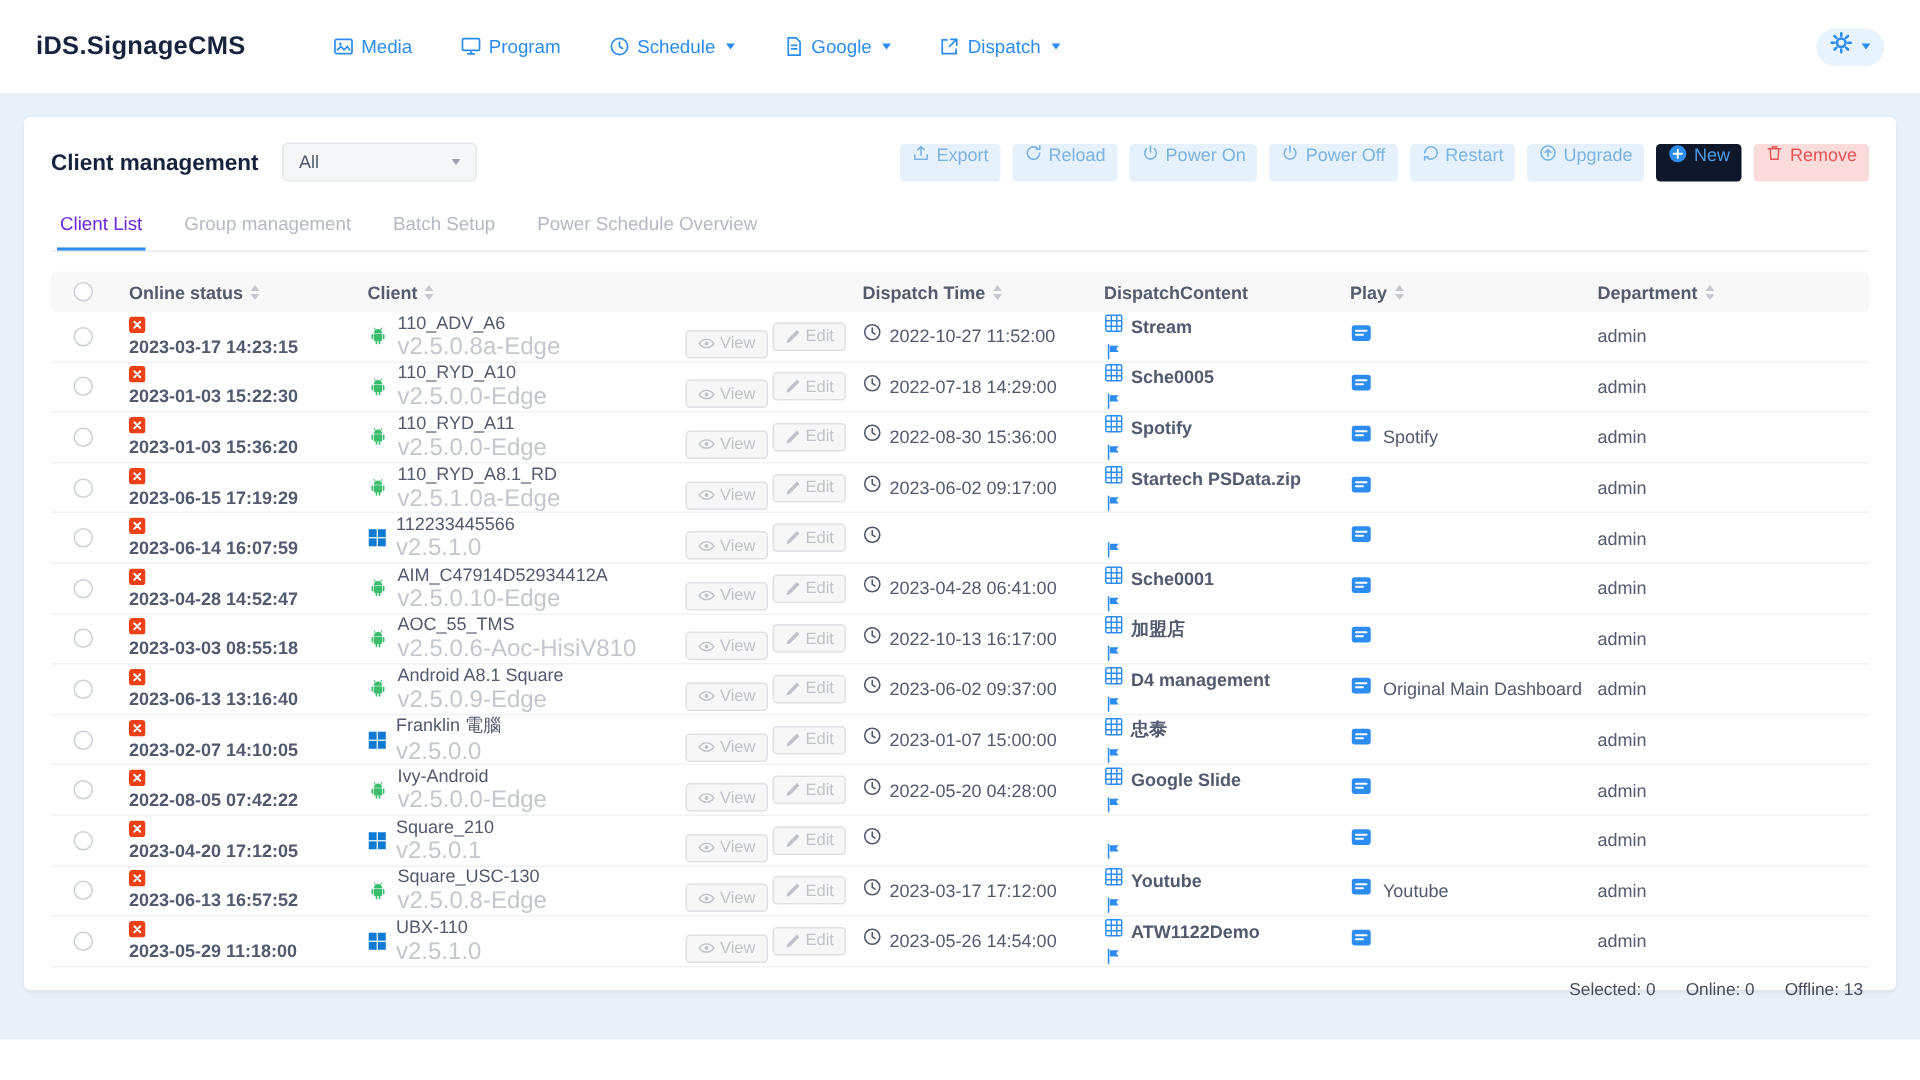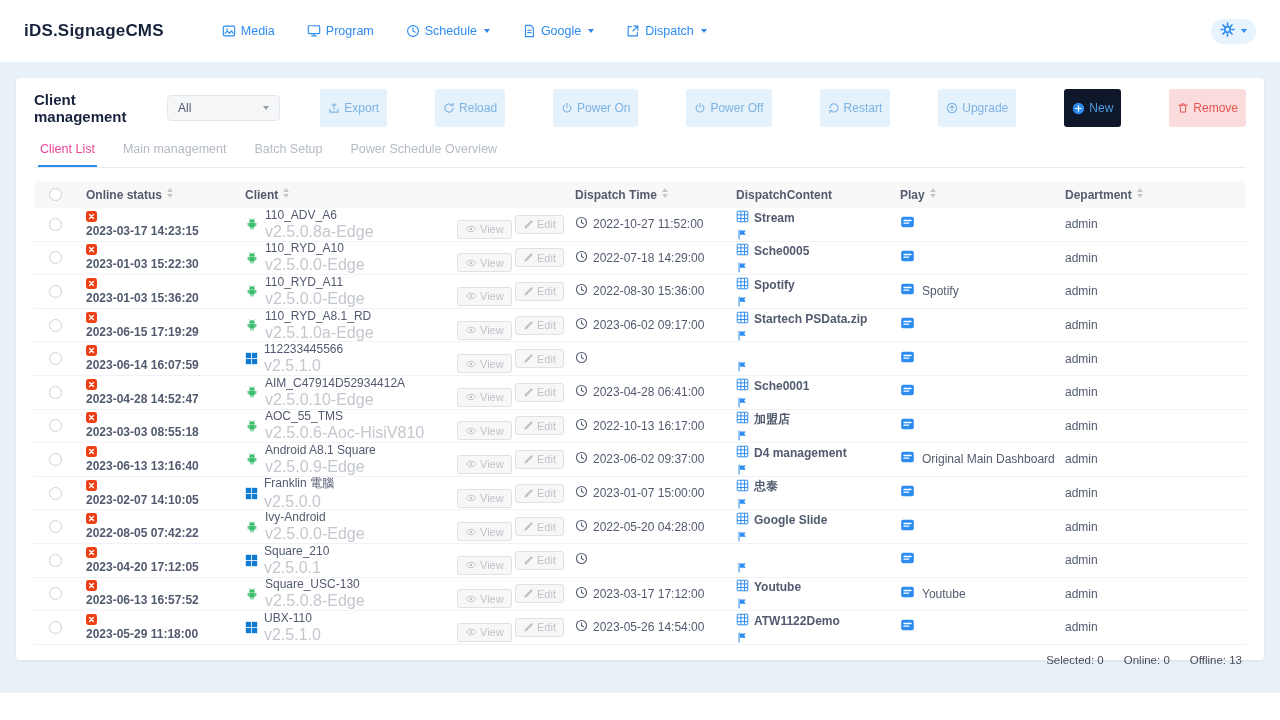--- a/index.html
+++ b/index.html
@@ -23,37 +23,37 @@
     height:582px; padding:16px 18px 0; }
 
   
   .card-head { display:flex; align-items:center; height:28px; }
   .card-title { font-size:15px; font-weight:700; color:#17233d; }
   .filter-select { margin-left:16px; width:130px; height:26px; background:#f5f6f8; border:1px solid #e4e7eb;
     border-radius:4px; display:flex; align-items:center; justify-content:space-between; padding:0 10px;
     font-size:12px; color:#515a6e; cursor:pointer; }
   .filter-select .caret { color:#9aa1ac; }
   .toolbar { margin-left:auto; display:flex; align-items:center; gap:8px; }
-  .btn { display:inline-flex; align-items:center; gap:4px; height:38px; padding:0 8px; border:none;
-    border-radius:3px; font-size:12px; cursor:pointer; font-family:inherit; white-space:nowrap;margin-left:40px; }
+  .btn { display:inline-flex; align-items:flex-start; gap:4px; height:25px; padding:0 8px; border:none;
+    border-radius:3px; font-size:12px; cursor:pointer; font-family:inherit; white-space:nowrap; }
   .btn svg { display:block; }
   .btn-blue { background:#e5f1fb; color:#7db3e3; }
   .btn-new { background:#0f172a; color:#4d9be0; }
   .btn-red { background:#fbdcdc; color:#e65454; }
 
   
   .tabs { display:flex; gap:24px; margin-top:14px; border-bottom:1px solid #e8eaec; padding:0 4px; }
   .tab { font-size:12.5px; color:#b4bac4; padding:6px 2px 9px; cursor:pointer; border-bottom:2px solid transparent; }
-  .tab.active { color:#ec4899; border-bottom-color:#2d8cf0; }
+  .tab.active { color:#6d28d9; border-bottom-color:#2d8cf0; }
 
   
   .table { margin-top:13px; }
   .thead { display:flex; align-items:center; height:27px; background:#f8f8f9; border-radius:3px;
     font-size:12px; font-weight:700; color:#535b6d; }
-  .hcell { display:flex; align-items:flex-start; }
+  .hcell { display:flex; align-items:center; }
   .trow { display:flex; align-items:center; height:33.6px; border-bottom:1px solid #f0f2f6; }
   .cell { display:flex; align-items:center; }
 
   .col-check { width:52px; padding-left:15px; }
   .col-status { width:159px; }
   .col-client { width:212px; }
   .col-view { width:58px;margin-top:10px; }
   .col-edit { width:60px; }
   .col-time { width:161px; }
   .col-content { width:164px; }
@@ -237,21 +237,21 @@
                 <path d="M2.5 4.2h11M6.2 4V2.5h3.6V4M4.2 4.4l.6 9.1h6.4l.6-9.1"></path>
               </svg>
             </span>
           <span>Remove</span>
         </button>
       </div>
     </div>
 
     <div class="tabs">
       <div class="tab active">Client List</div>
-      <div class="tab">Main management</div>
+      <div class="tab">Group management</div>
       <div class="tab">Batch Setup</div>
       <div class="tab">Power Schedule Overview</div>
     </div>
 
     <div class="table">
       <div class="thead">
           <div class="hcell col-check">
             <span class="radio"></span>
           </div>
           <div class="hcell col-status">

